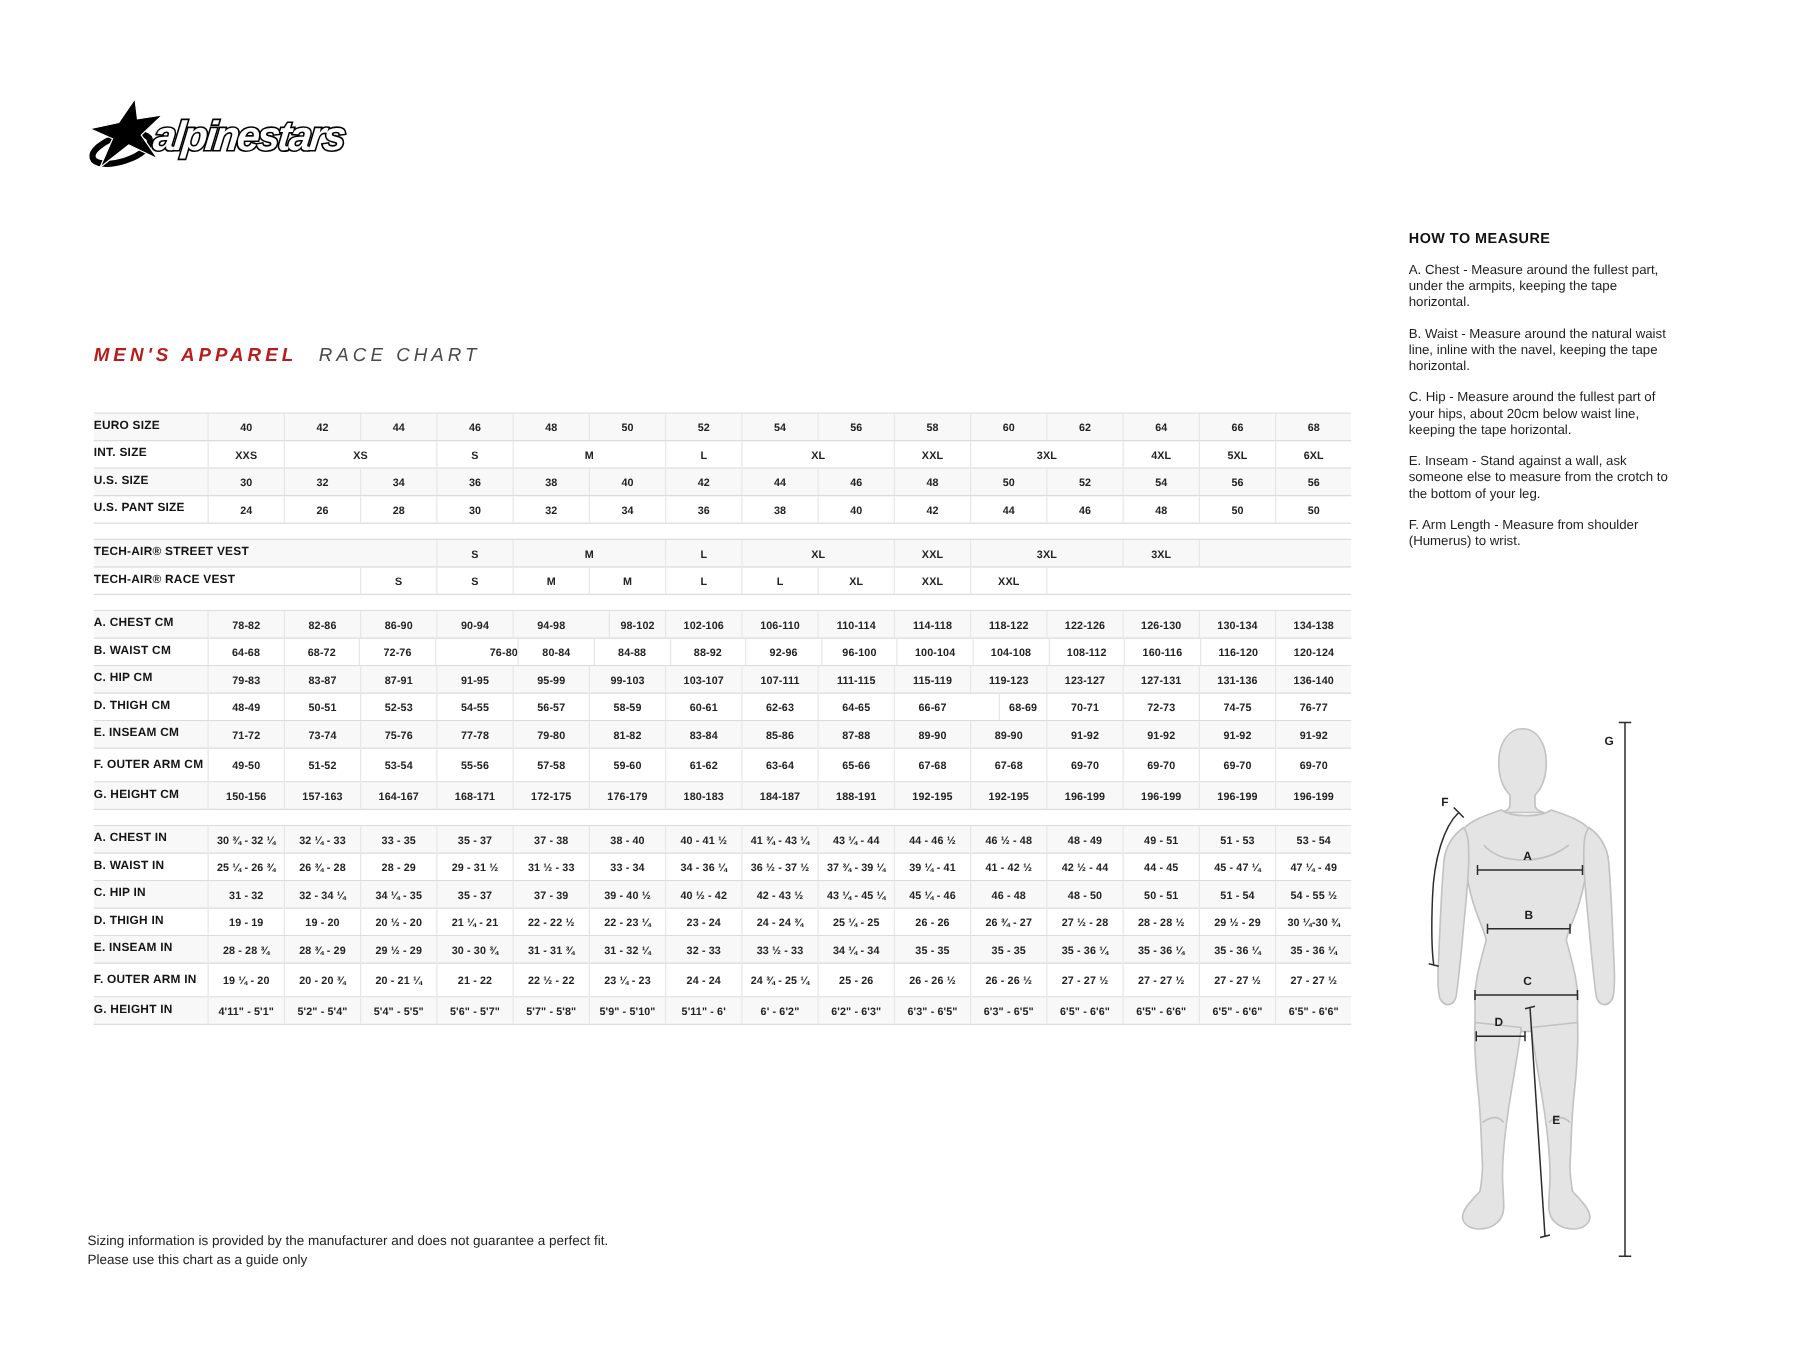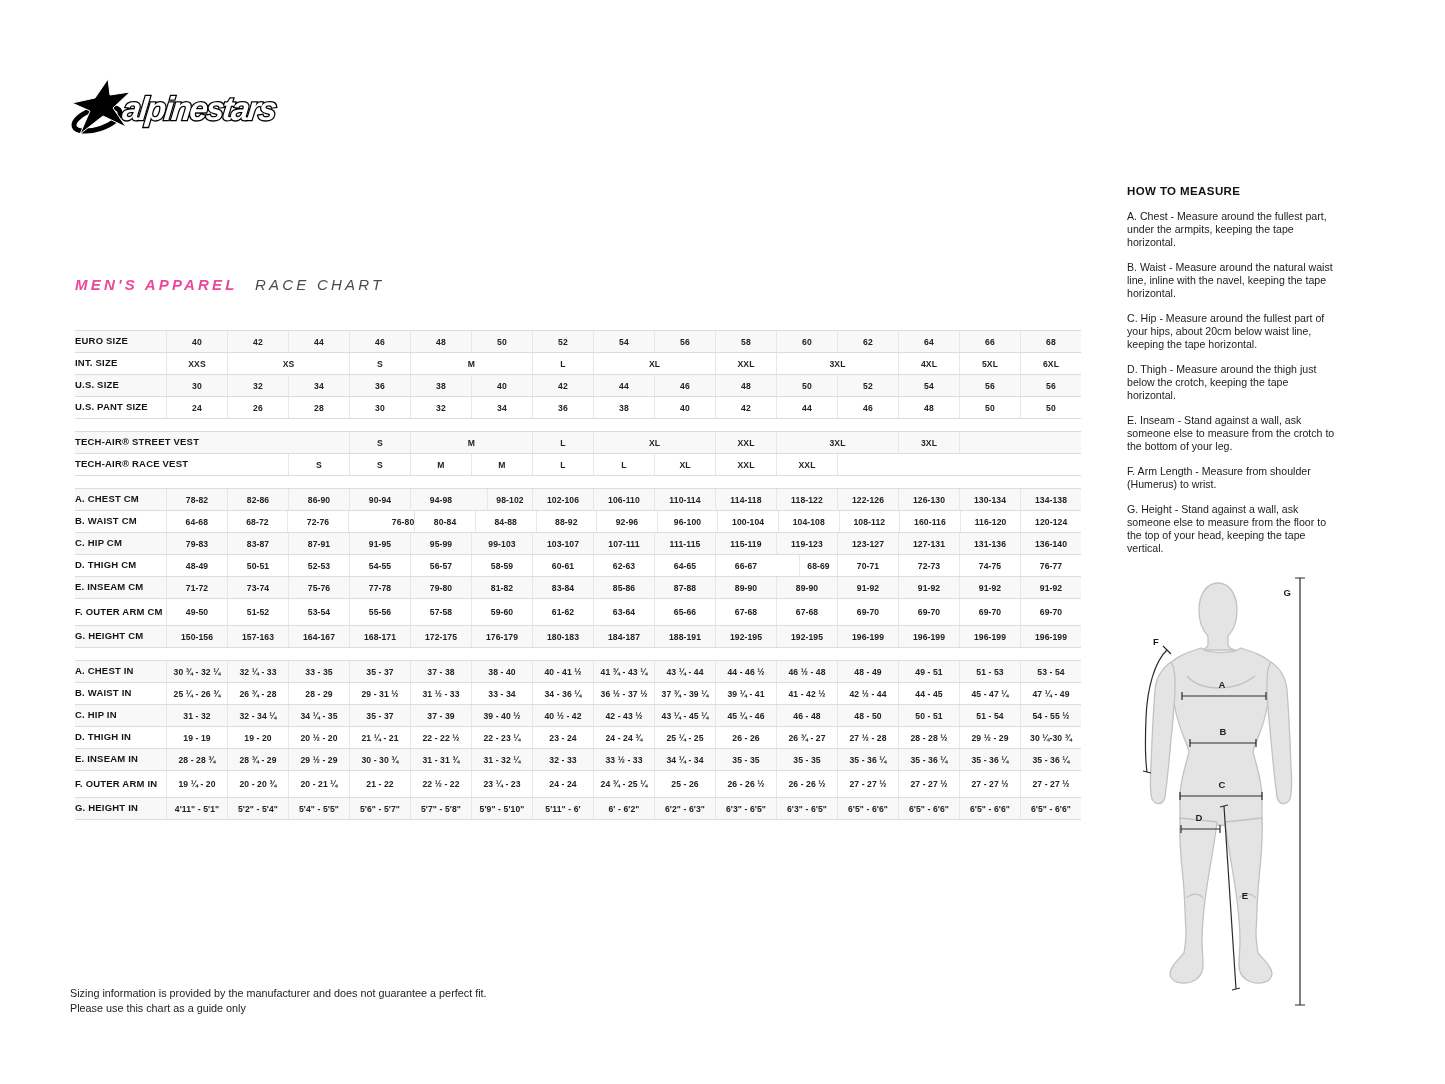--- a/index.html
+++ b/index.html
@@ -5,21 +5,21 @@
   html,body{margin:0;padding:0;}
   body{width:1445px;height:1084px;background:#ffffff;position:relative;overflow:hidden;
        font-family:"Liberation Sans", sans-serif;color:#1d1d1d;}
   .abs{position:absolute;}
 
   
   #logo{left:70px;top:78px;width:260px;height:62px;}
 
   
   #title{left:75px;top:276px;font-size:15px;font-style:italic;letter-spacing:3.2px;white-space:nowrap;}
-  #title .t1{font-weight:700;color:#ec4899;}
+  #title .t1{font-weight:700;color:#b91c1c;}
   #title .t2{font-weight:400;color:#4a4a4a;margin-left:10px;}
 
   
   #size-table{left:75px;top:330px;width:1006px;}
   .tgroup{border-top:1px solid #dcdcdc;margin-bottom:12px;}
   .trow{display:grid;grid-template-columns:91px repeat(15,1fr);align-items:stretch;
         border-bottom:1px solid #dcdcdc;min-height:21px;}
   .trow.tall{min-height:26px;}
   .trow.stripe{background:#f8f8f8;}
   .tlabel{display:flex;align-items:center;font-weight:700;font-size:9.5px;letter-spacing:.2px;
@@ -412,24 +412,22 @@
       </div>
     </div>
   </div>
 
 <div id="howto" class="abs">
   <h3>HOW TO MEASURE</h3>
   <div id="howto-items">
       <p>A. Chest - Measure around the fullest part, under the armpits, keeping the tape horizontal.</p>
       <p>B. Waist - Measure around the natural waist line, inline with the navel, keeping the tape horizontal.</p>
       <p>C. Hip - Measure around the fullest part of your hips, about 20cm below waist line, keeping the tape horizontal.</p>
-      <p>D. Thigh - Measure around the thigh just below the crotch, keeping the tape horizontal.</p>
       <p>E. Inseam - Stand against a wall, ask someone else to measure from the crotch to the bottom of your leg.</p>
       <p>F. Arm Length - Measure from shoulder (Humerus) to wrist.</p>
-      <p>G. Height - Stand against a wall, ask someone else to measure from the floor to the top of your head, keeping the tape vertical.</p>
     </div>
 </div>
 
 <svg id="figure" class="abs" viewBox="0 0 200 452">
   <g fill="#e4e4e4" stroke="#c2c2c2" stroke-width="1.3" stroke-linejoin="round">
 
     <path d="M95,15 C106,15 114,26 114,42 C114,54 110,63 105,68 L105,76 C105,79 108,81 112,82 L78,82 C82,81 85,79 85,76 L85,68 C80,63 76,54 76,42 C76,26 84,15 95,15 Z"></path>
 
     <path d="M78,80 C66,84 54,88 48,95 C44,112 49,126 52,140 C56,162 64,174 66,184 C60,206 56,220 57,236 L57,252 C70,259 120,259 139,252 L139,236 C140,220 136,206 130,184 C132,174 140,162 144,140 C147,126 152,112 148,95 C142,88 130,84 118,80 C110,86 86,86 78,80 Z"></path>
 

